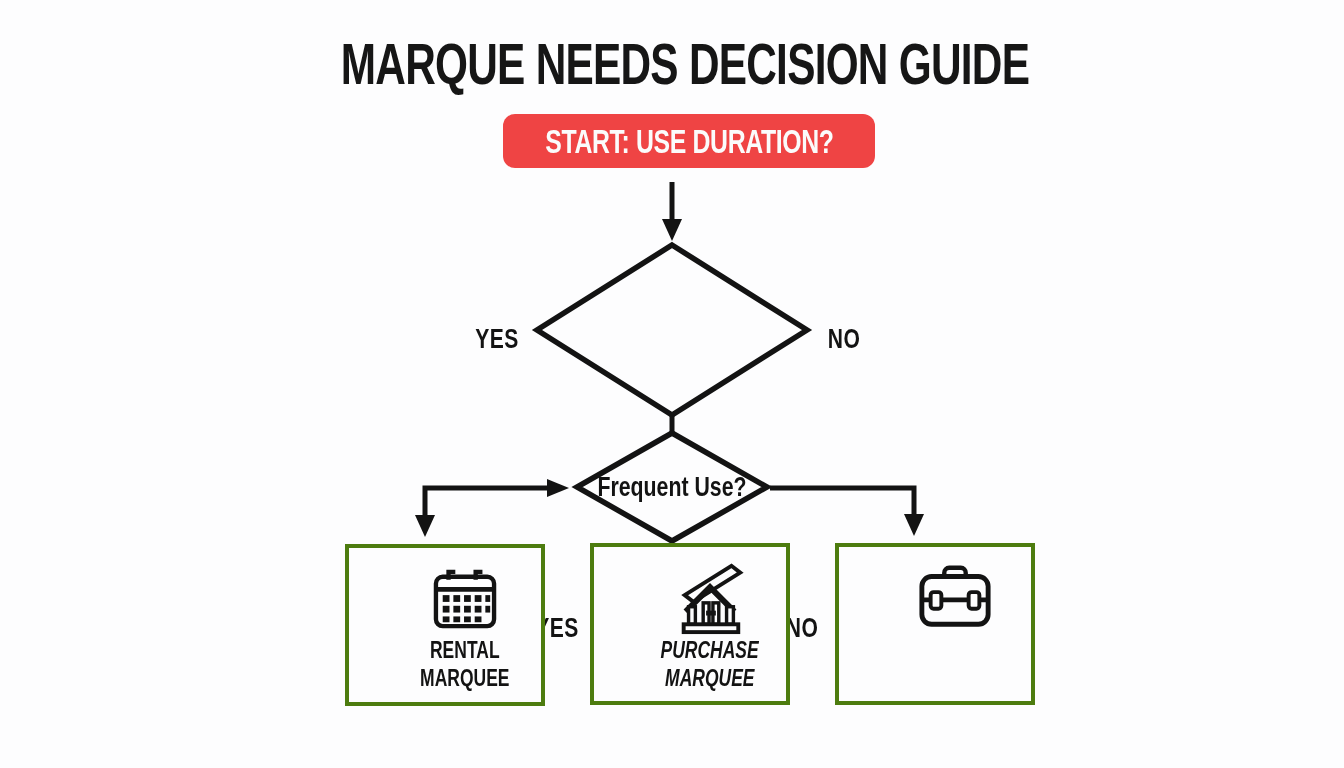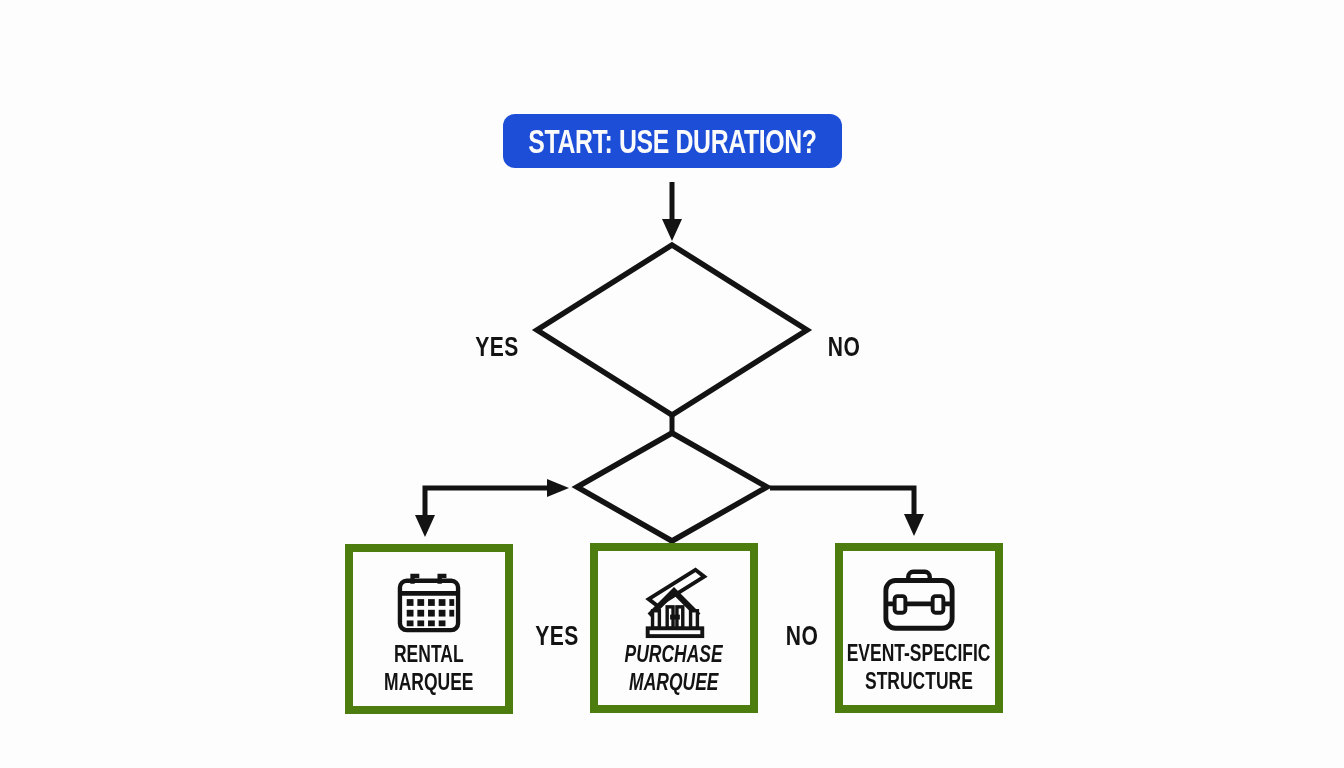--- a/index.html
+++ b/index.html
@@ -28,53 +28,53 @@
     left: 685px; top: 30px;
     text-align: center;
   }
   .title-wrap .cond {
     font-size: 58px;
     letter-spacing: -1px;
     color: #161616;
   }
   .start-box {
     left: 503px; top: 114px;
-    width: 339px; height: 54px;
-    background: #1d4ed8;
+    width: 372px; height: 54px;
+    background: #ef4444;
     border-radius: 12px;
     display: flex; align-items: center; justify-content: center;
   }
   .start-box .cond {
     color: #fbfbfb;
     font-size: 34px;
     letter-spacing: -0.5px;
   }
   .flow-svg { left: 0; top: 0; }
   .d1-text {
     left: 672px; top: 299px;
     text-align: center;
     line-height: 1.08;
   }
   .d1-text .cond { font-size: 30px; transform: scaleX(0.76); }
   .d2-text {
     left: 672px; top: 471px;
     text-align: center;
   }
   .d2-text .cond { font-size: 28px; transform: scaleX(0.76); }
-  .branch-label { text-align: right; margin-top: 8px; }
+  .branch-label { text-align: right; }
   .branch-label .cond { font-size: 27px; transform: scaleX(0.78); letter-spacing: 0.5px; }
   .yes1 { left: 497px; top: 324px; }
   .no1  { left: 844px; top: 324px; }
   .yes2 { left: 557px; top: 613px; }
   .no2  { left: 802px; top: 613px; }
   .outcome-box {
     width: 152px; height: 154px;
-    border: 8px solid #4d7c0f;
+    border: 4px solid #4d7c0f;
     background: #fdfdfe;
-    display: flex; flex-direction: column; align-items: center;
+    display: flex; flex-direction: column; align-items: center; padding-left: 40px;
   }
   .box-rental   { left: 345px; top: 544px; }
   .box-purchase { left: 590px; top: 543px; font-style: italic; }
   .box-event    { left: 835px; top: 543px; }
   .outcome-label {
     text-align: center;
     line-height: 1.22;
     margin-top: auto;
     margin-bottom: 10px;
   }
@@ -83,20 +83,23 @@
   .box-rental .icon-slot   { margin-top: 20px; }
   .box-purchase .icon-slot { margin-top: 11px; }
   .box-event .icon-slot    { margin-top: 17px; }
   svg { display: block; }
 </style>
 </head>
 <body>
 
 <div class="canvas">
 
+  <div class="abs center-x title-wrap">
+    <span class="cond">MARQUE NEEDS DECISION GUIDE</span>
+  </div>
 
   <div class="abs start-box">
     <span class="cond">START: USE DURATION?</span>
   </div>
 
   <svg class="abs flow-svg" width="1344" height="768" viewBox="0 0 1344 768">
 
     <g>
       <line x1="672" y1="182" x2="672" y2="222" stroke="#131313" stroke-width="5"></line>
       <polygon points="672,241 662,219 682,219" fill="#131313"></polygon>
@@ -121,20 +124,23 @@
   </svg>
 
 
   <div class="abs center-x branch-label yes1">
     <span class="cond">YES</span>
   </div>
   <div class="abs center-x branch-label no1">
     <span class="cond">NO</span>
   </div>
 
+  <div class="abs center-x d2-text">
+    <span class="cond">Frequent Use?</span>
+  </div>
 
   <div class="abs center-x branch-label yes2">
     <span class="cond">YES</span>
   </div>
   <div class="abs center-x branch-label no2">
     <span class="cond">NO</span>
   </div>
 
   <div class="abs outcome-box box-rental">
     <div class="icon-slot">
@@ -194,19 +200,15 @@
   <div class="abs outcome-box box-event">
     <div class="icon-slot">
       <svg width="76" height="66" viewBox="0 0 78 66">
         <rect x="28" y="3" width="22" height="16" rx="5" fill="none" stroke="#131313" stroke-width="4.5"></rect>
         <rect x="5" y="12" width="68" height="49" rx="10" fill="#fdfdfe" stroke="#131313" stroke-width="5"></rect>
         <line x1="5" y1="36" x2="73" y2="36" stroke="#131313" stroke-width="5"></line>
         <rect x="14" y="28" width="11" height="17" rx="3" fill="#fdfdfe" stroke="#131313" stroke-width="4"></rect>
         <rect x="53" y="28" width="11" height="17" rx="3" fill="#fdfdfe" stroke="#131313" stroke-width="4"></rect>
       </svg>
     </div>
-    <div class="outcome-label">
-      <span class="cond">EVENT-SPECIFIC</span><br>
-      <span class="cond">STRUCTURE</span>
-    </div>
   </div>
 
 </div>
 
 </body></html>

